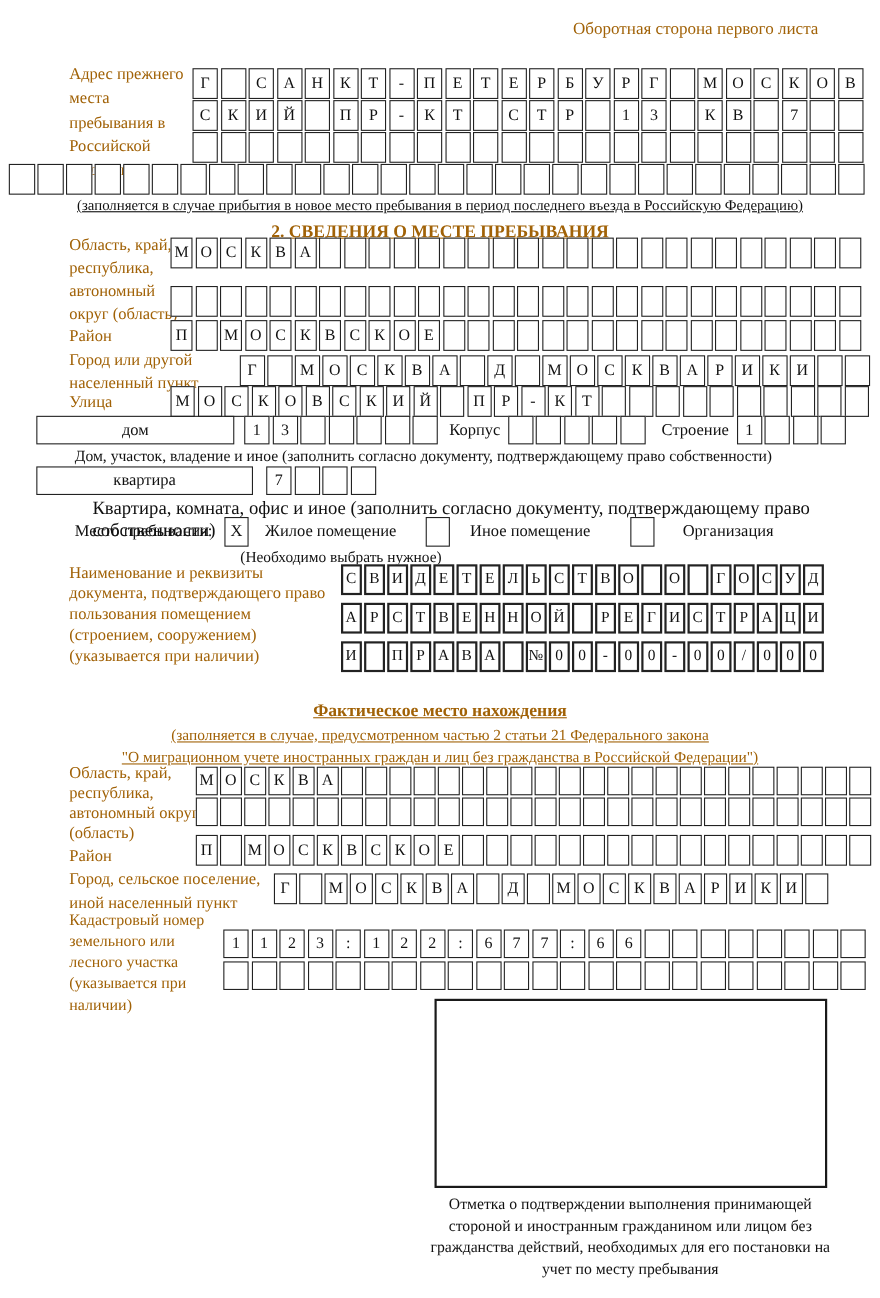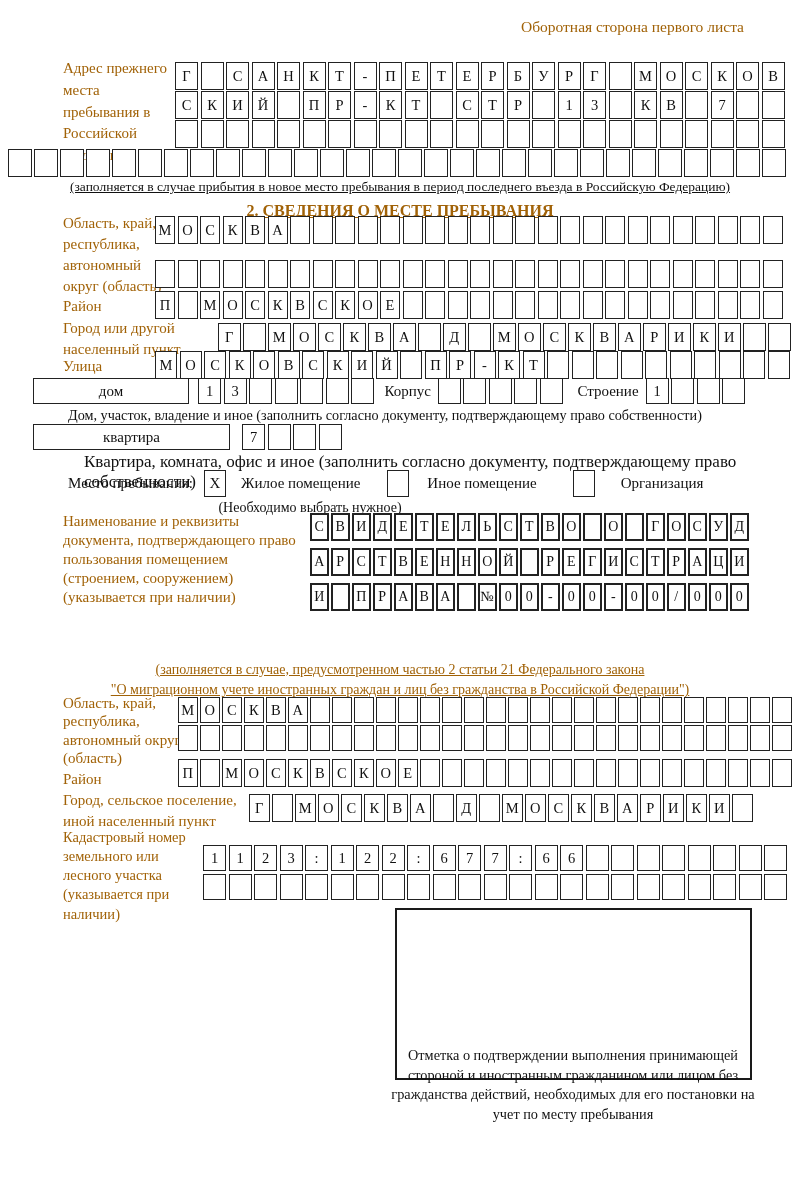--- a/index.html
+++ b/index.html
@@ -29,21 +29,21 @@
 
   .chkbox {
     flex:none; width:22px; height:27px; border:1.6px solid #222;
     display:flex; align-items:center; justify-content:center; font-size:15px;
   }
 
   .caption { position:absolute; font-size:13.5px; color:#111; }
   .note-sm { font-size:14px; }
 
   .bigbox { position:absolute; left:395px; top:908px; width:357px; height:172px; border:2px solid #1a1a1a; background:#fff; }
-  .confirm-note { position:absolute; left:388px; top:1046px; width:370px; text-align:center; font-size:14.3px; line-height:1.38; }
+  .confirm-note { position:absolute; left:388px; top:1086px; width:370px; text-align:center; font-size:14.3px; line-height:1.38; }
 </style>
 </head>
 <body>
 
 <div class="page">
 
   <div class="lbl" style="top:16px; right:56px; font-size:15.5px;">Оборотная сторона первого листа</div>
 
   <div class="lbl" style="left:63px; top:58px; width:112px; line-height:1.45;">Адрес прежнего места пребывания в Российской Федерации</div>
   <div class="grid" style="left:175px; top:62px; --cw:23px; --ch:28px;">
@@ -305,21 +305,21 @@
       <span class="cell"></span>
       <span class="cell"></span>
       <span class="cell"></span>
       <span class="cell"></span>
       <span class="cell"></span>
       <span class="cell"></span>
       <span class="cell"></span>
     </div>
 
   <div class="hrow" style="left:33px; top:378px;">
-    <div class="widebox" style="width:156px;">дом</div>
+    <div class="widebox" style="width:180px;">дом</div>
     <div class="grid" style="position:static; margin-left:9px; --cw:23px; --ch:26px;">
         <span class="cell">1</span>
         <span class="cell">3</span>
         <span class="cell"></span>
         <span class="cell"></span>
         <span class="cell"></span>
         <span class="cell"></span>
         <span class="cell"></span>
       </div>
     <div class="inline-lbl" style="margin:0 7px 0 8px;">Корпус</div>
@@ -426,20 +426,21 @@
       <span class="cell">0</span>
       <span class="cell">-</span>
       <span class="cell">0</span>
       <span class="cell">0</span>
       <span class="cell">/</span>
       <span class="cell">0</span>
       <span class="cell">0</span>
       <span class="cell">0</span>
     </div>
 
+  <div class="lbl center bold" style="top:636px; font-size:16px;">Фактическое место нахождения</div>
   <div class="lbl center note-sm" style="top:660px;">(заполняется в случае, предусмотренном частью 2 статьи 21 Федерального закона</div>
   <div class="lbl center note-sm" style="top:680px;">"О миграционном учете иностранных граждан и лиц без гражданства в Российской Федерации")</div>
 
   <div class="lbl" style="left:63px; top:694px; width:130px; line-height:1.22;">Область, край, республика, автономный округ (область)</div>
   <div class="grid" style="left:178px; top:697px; --cw:19.5px; --ch:26px;">
       <span class="cell">М</span>
       <span class="cell">О</span>
       <span class="cell">С</span>
       <span class="cell">К</span>
       <span class="cell">В</span>

